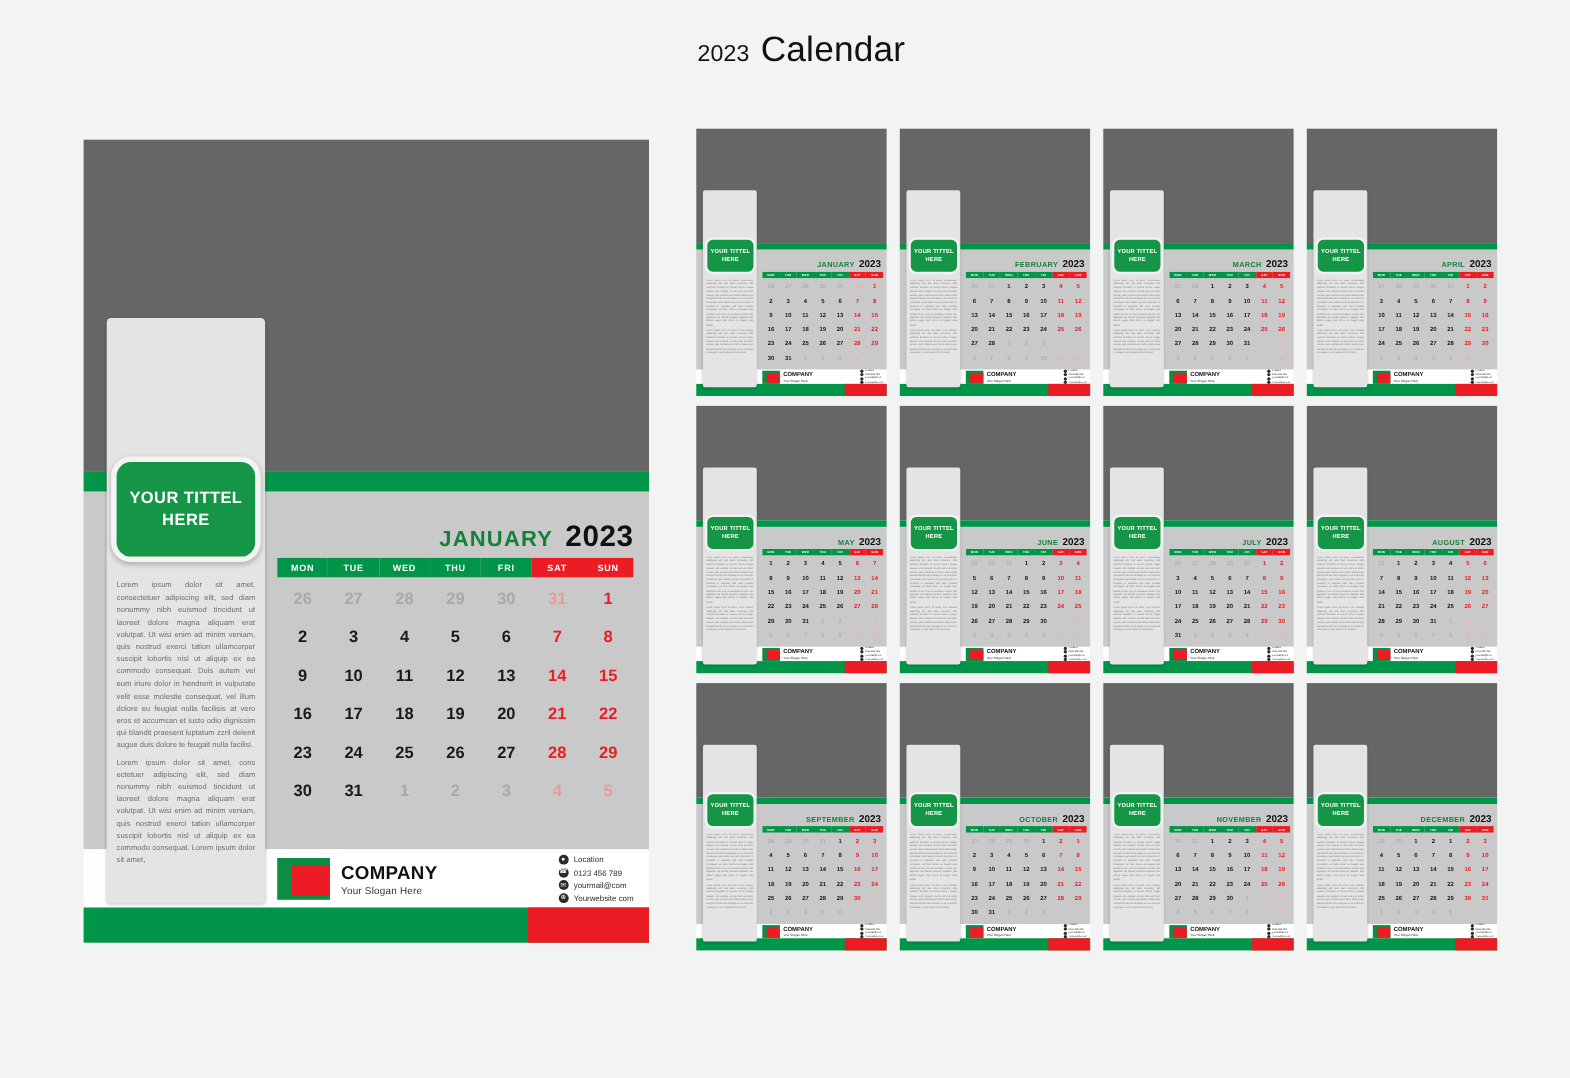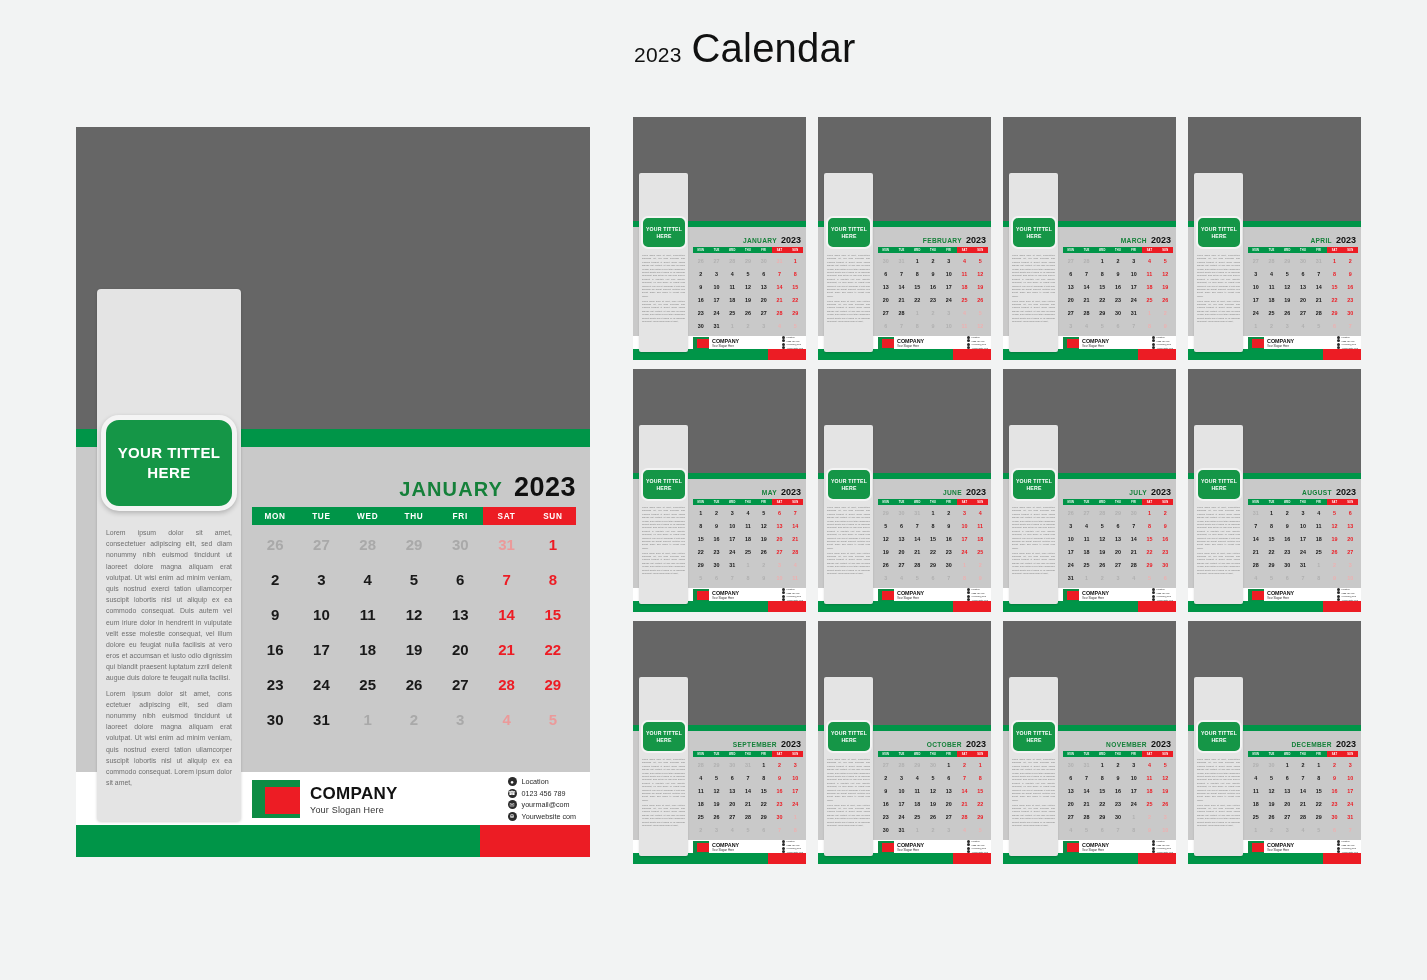--- a/index.html
+++ b/index.html
@@ -11,21 +11,21 @@
   }
   .page { position: relative; width: 1341px; height: 980px; }
 
   
   .headline {
     position: absolute; left: 634px; top: 26px;
     display: flex; align-items: baseline; gap: 10px;
     color: #111;
   }
   .headline .yr { font-size: 21px; font-weight: 400; letter-spacing: .2px; }
-  .headline .wd { font-size: 40px; font-weight: 400; letter-spacing: .2px; text-align: center; }
+  .headline .wd { font-size: 32px; font-weight: 400; letter-spacing: .2px; text-align: center; }
 
   
   .hero { position: absolute; left: 76px; top: 127px; width: 514px; height: 722px; }
   .hero-photo { position: absolute; left: 0; top: 0; width: 514px; height: 302px; background: #666666; }
   .hero-greenstripe { position: absolute; left: 0; top: 302px; width: 514px; height: 18px; background: #009548; }
   .hero-body { position: absolute; left: 0; top: 320px; width: 514px; height: 325px; background: #c9c9c9; }
   .hero-white { position: absolute; left: 0; top: 645px; width: 514px; height: 53px; background: #ffffff; }
   .hero-footbar { position: absolute; left: 0; top: 698px; width: 514px; height: 32px; background: #009548; }
   .hero-footbar-red { position: absolute; left: 0; top: 698px; width: 514px; height: 32px; }
   .hero-footbar-red i { position: absolute; right: 0; top: 0; width: 110px; height: 32px; background: #ec1c24; display: block; }

